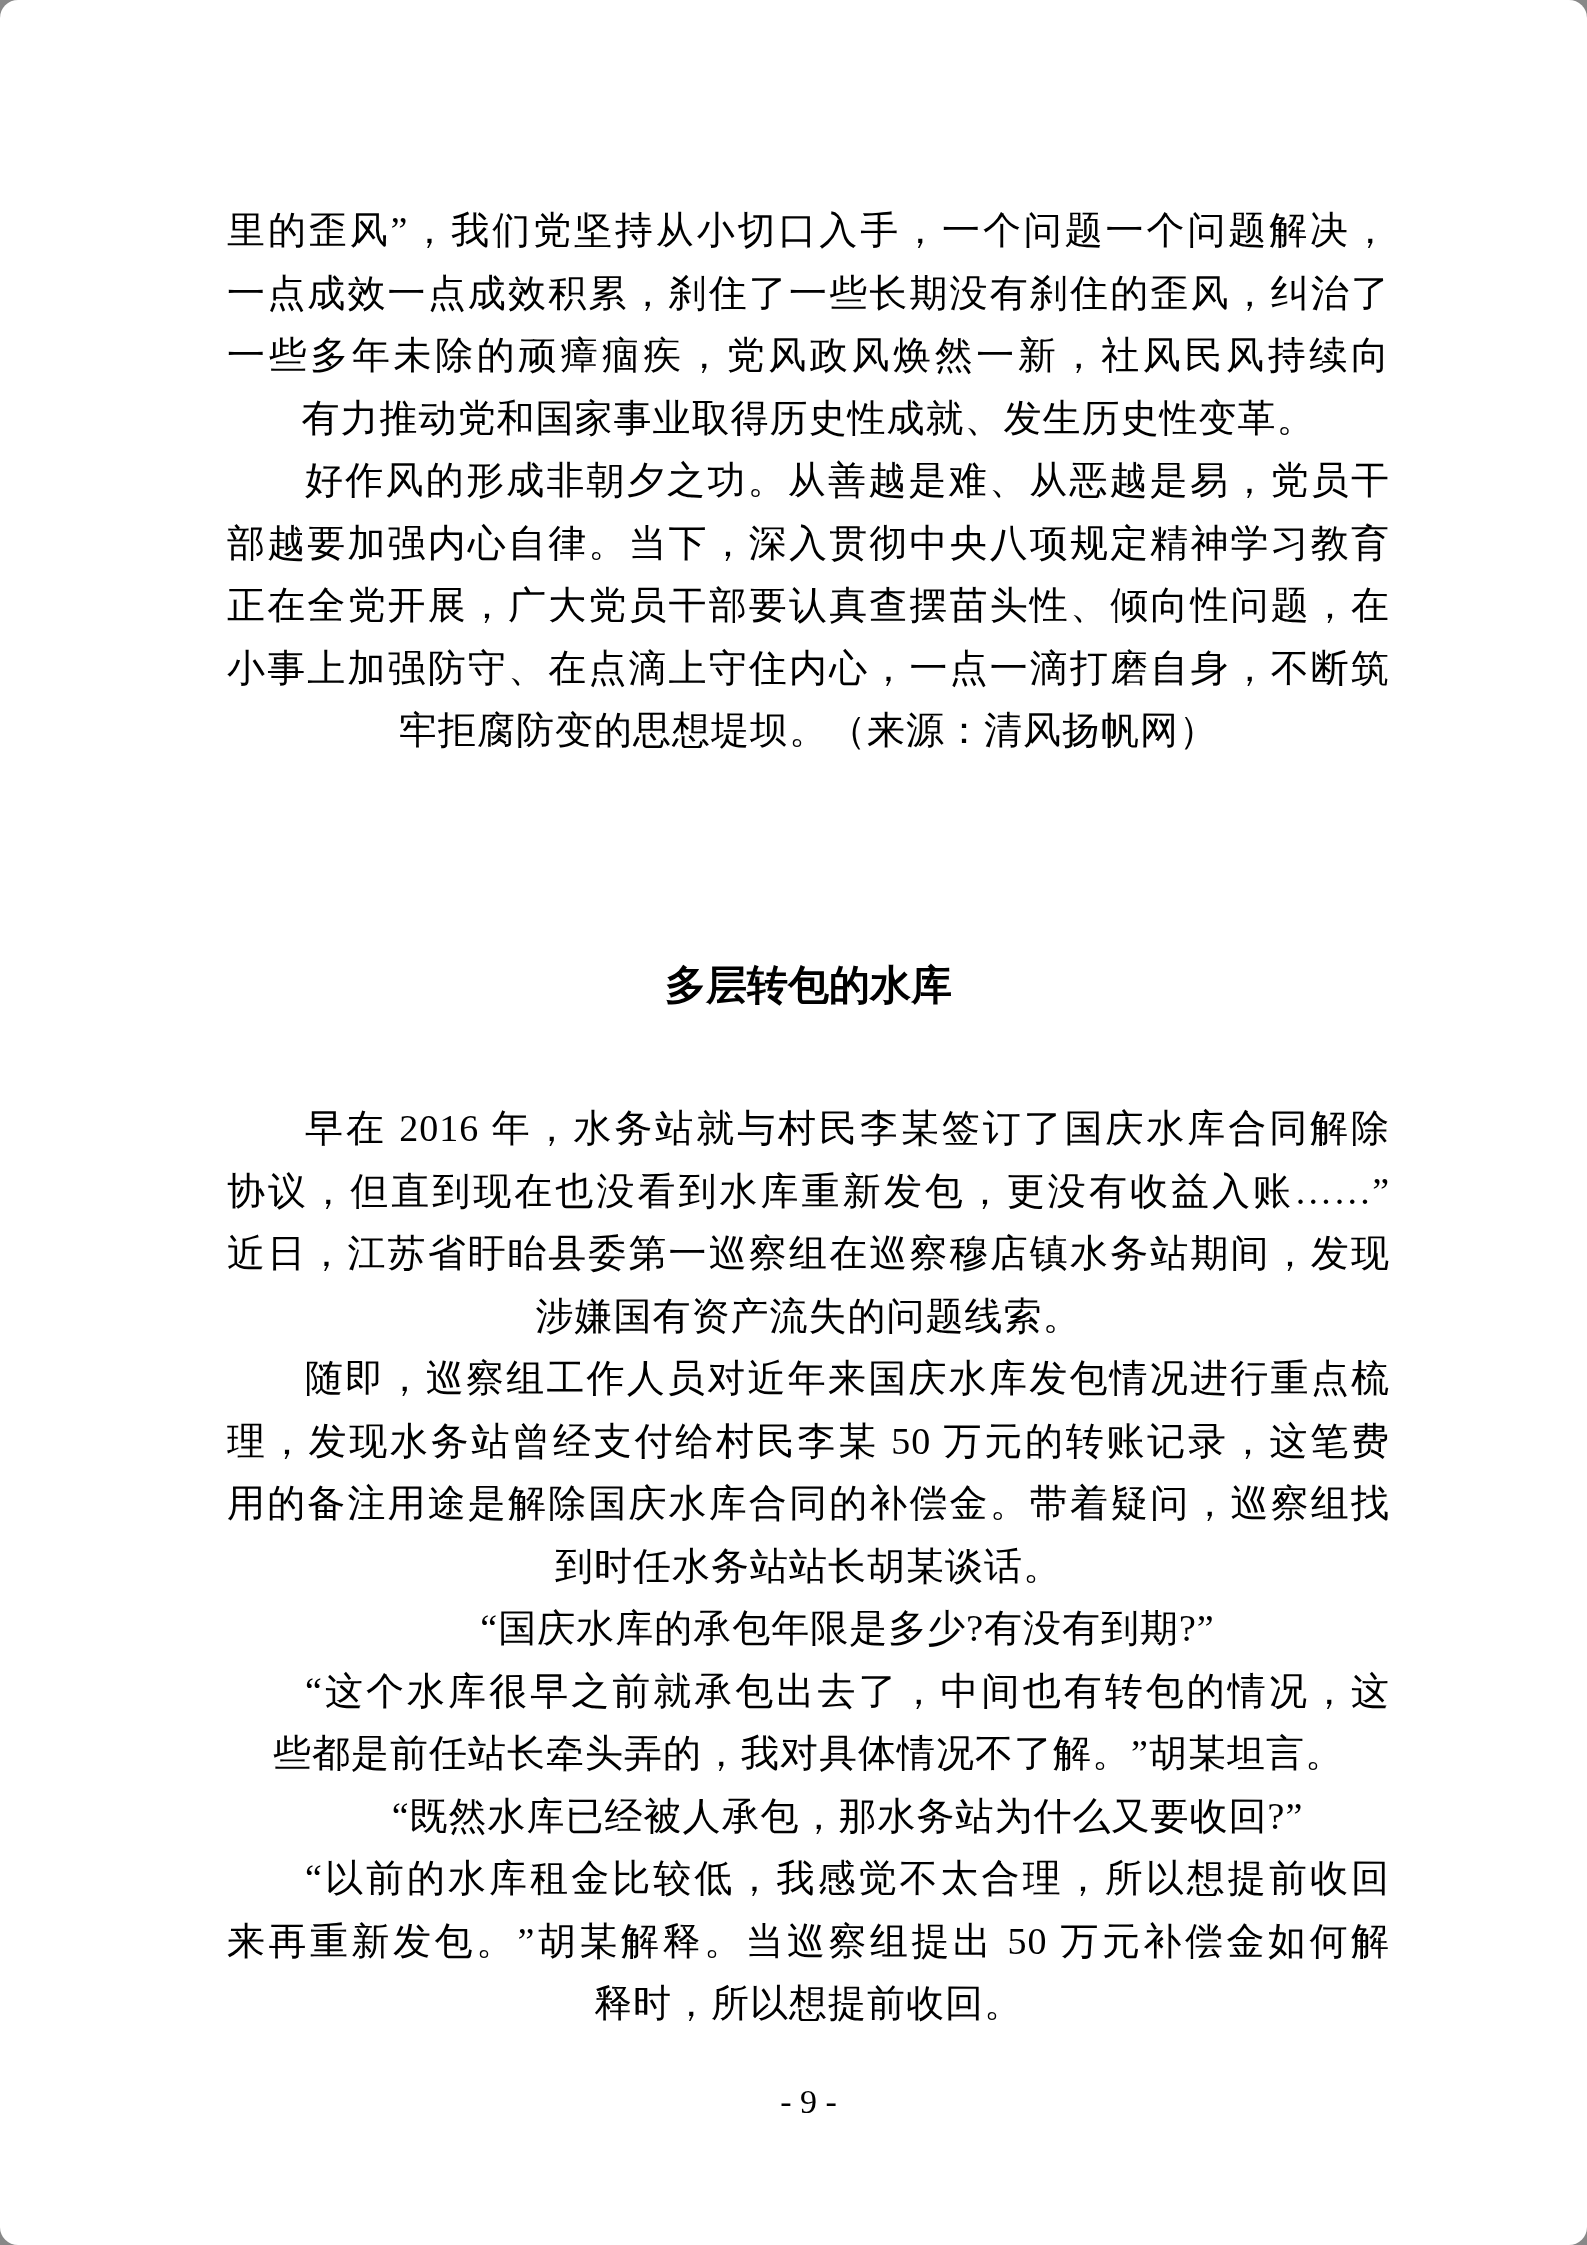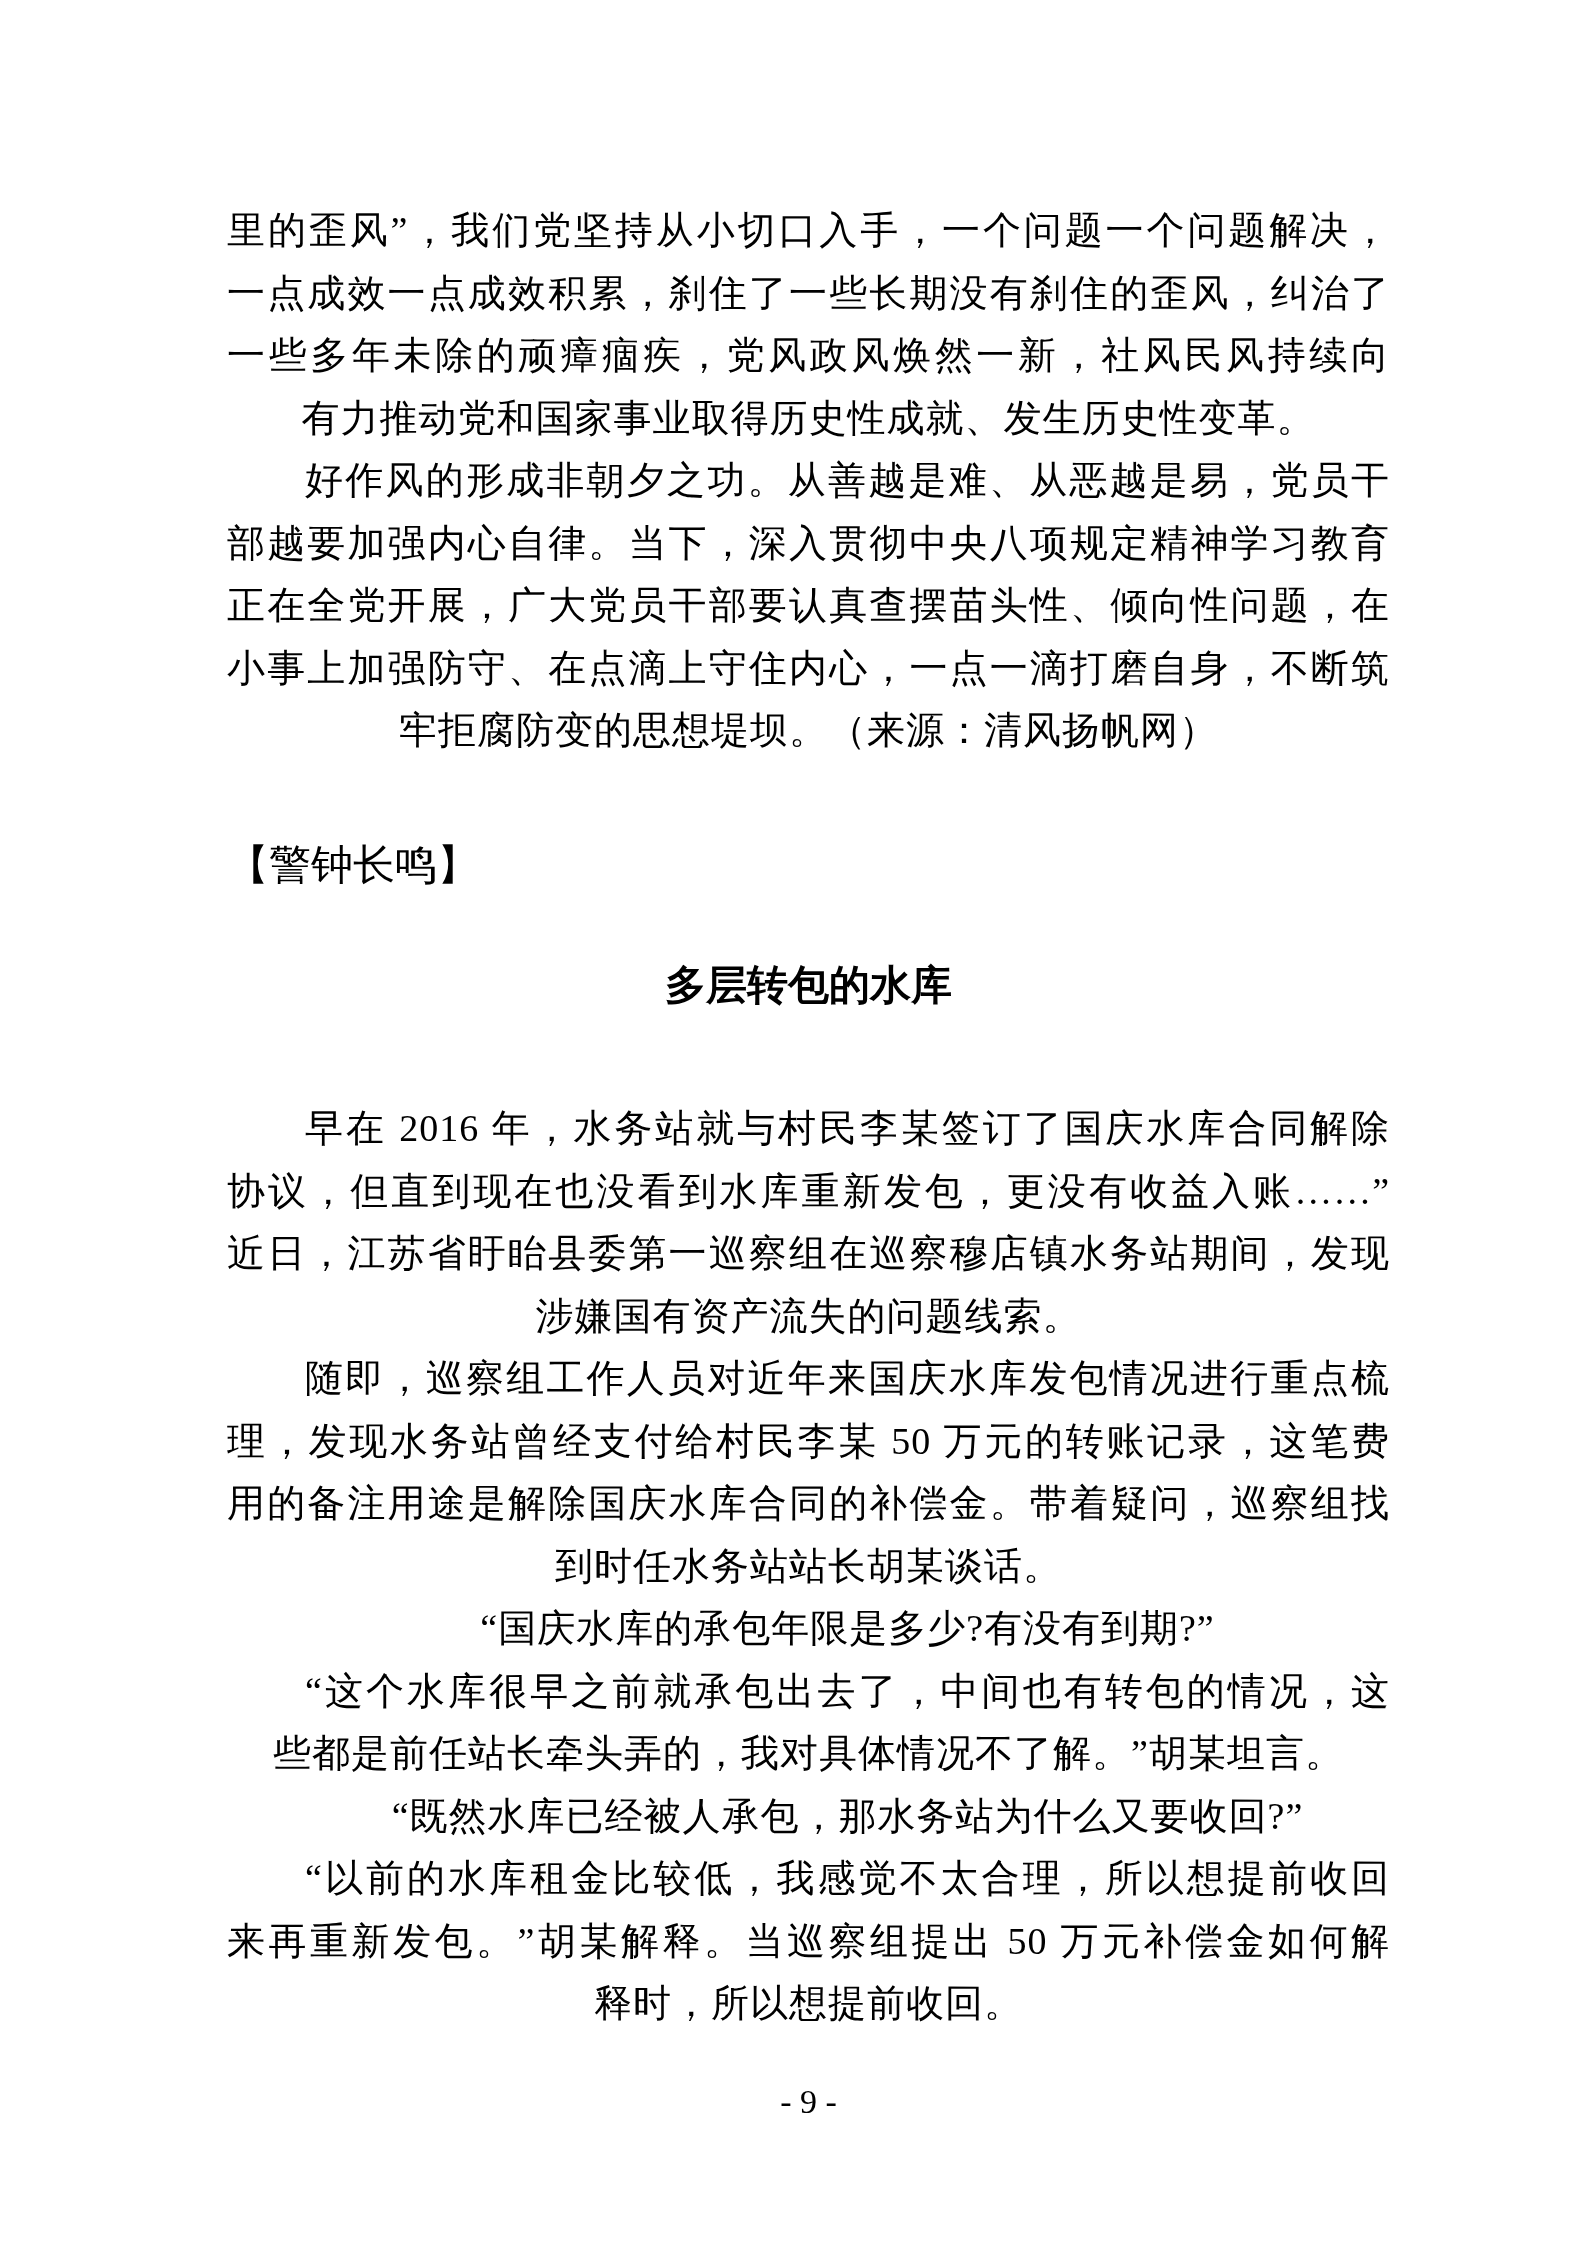--- a/index.html
+++ b/index.html
@@ -3,20 +3,21 @@
 <meta charset="utf-8">
 <style>
   html,body{margin:0;padding:0;background:#888;}
   #page{
     position:relative;
     width:1587px;height:2245px;
     background:#ffffff;
     font-family:"Liberation Serif","DejaVu Serif",serif;
     color:#000;
     overflow:hidden;
+    border-radius:18px;
   }
   .column{position:absolute;left:227px;width:1163px;}
   #block-a{top:199px;}
   #block-b{top:1097px;}
   .line{
     height:62.5px;
     line-height:62.5px;
     font-size:38px;
     white-space:nowrap;
     letter-spacing:1px;
@@ -60,21 +61,20 @@
       <div class="line just">一点成效一点成效积累，刹住了一些长期没有刹住的歪风，纠治了</div>
       <div class="line just">一些多年未除的顽瘴痼疾，党风政风焕然一新，社风民风持续向好，</div>
       <div class="line">有力推动党和国家事业取得历史性成就、发生历史性变革。</div>
       <div class="line just ind">好作风的形成非朝夕之功。从善越是难、从恶越是易，党员干</div>
       <div class="line just">部越要加强内心自律。当下，深入贯彻中央八项规定精神学习教育</div>
       <div class="line just">正在全党开展，广大党员干部要认真查摆苗头性、倾向性问题，在</div>
       <div class="line just">小事上加强防守、在点滴上守住内心，一点一滴打磨自身，不断筑</div>
       <div class="line">牢拒腐防变的思想堤坝。（来源：清风扬帆网）</div>
     </div>
 
-  <div id="section-header" class="column">【警钟长鸣】</div>
 
   <div id="story-title" class="column">多层转包的水库</div>
 
   <div id="block-b" class="column">
       <div class="line just ind">早在 2016 年，水务站就与村民李某签订了国庆水库合同解除</div>
       <div class="line just">协议，但直到现在也没看到水库重新发包，更没有收益入账……”</div>
       <div class="line just">近日，江苏省盱眙县委第一巡察组在巡察穆店镇水务站期间，发现</div>
       <div class="line">涉嫌国有资产流失的问题线索。</div>
       <div class="line just ind">随即，巡察组工作人员对近年来国庆水库发包情况进行重点梳</div>
       <div class="line just">理，发现水务站曾经支付给村民李某 50 万元的转账记录，这笔费</div>

